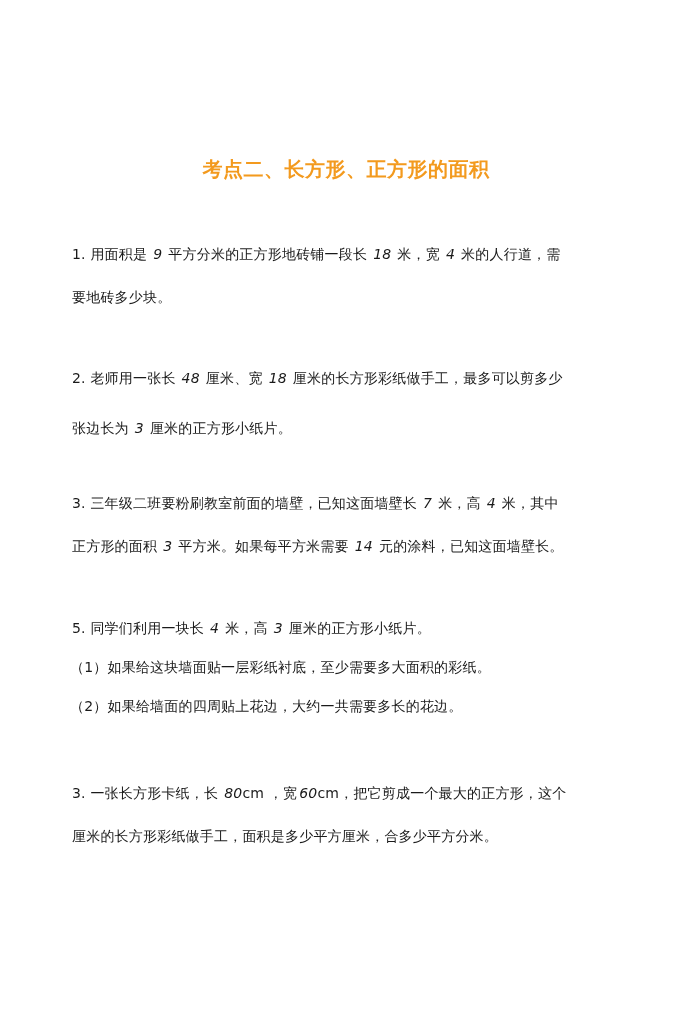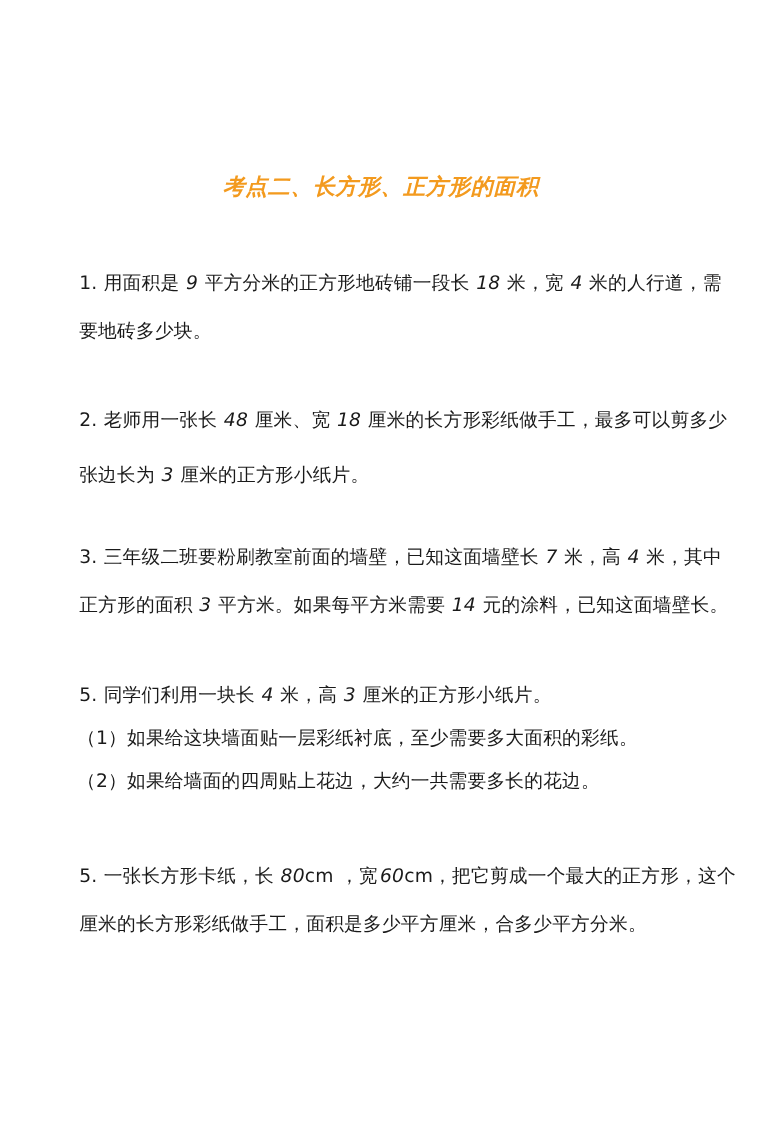--- a/index.html
+++ b/index.html
@@ -5,24 +5,23 @@
   html, body { margin: 0; padding: 0; background: #ffffff; }
   body {
     width: 692px; height: 1024px; position: relative; overflow: hidden;
     font-family: "DejaVu Sans", "Liberation Sans", sans-serif;
     color: #1a1a1a;
   }
   .title {
     position: absolute; left: 0; right: 0; top: 156px;
     text-align: center; font-size: 20px; font-weight: bold;
     letter-spacing: 0.5px;
-    font-style: italic;
   }
   .line {
-    position: absolute; left: 72px; font-size: 17px; white-space: nowrap;
+    position: absolute; left: 72px; font-size: 14px; white-space: nowrap;
     letter-spacing: 0.2px;
   }
   .num { font-style: italic; margin: 0 6px; }
   .num.tight { margin: 16px 2px; }
 </style>
 </head>
 <body>
 
 <div class="title" style="color:#F39A1E">考点二、长方形、正方形的面积</div>
 
@@ -60,18 +59,18 @@
   <div class="line" style="top:659px; left:70px">
     <span>（1）如果给这块墙面贴一层彩纸衬底，至少需要多大面积的彩纸。</span>
   </div>
   <div class="line" style="top:698px; left:70px">
     <span>（2）如果给墙面的四周贴上花边，大约一共需要多长的花边。</span>
   </div>
 </div>
 
 <div>
   <div class="line" style="top:785px">
-    <span>5. 一张长方形卡纸，长</span><span class="num" style="margin-right:0">80</span><span>cm ，宽</span><span class="num tight" style="margin-right:0">60</span><span>cm，把它剪成一个最大的正方形，这个</span>
+    <span>3. 一张长方形卡纸，长</span><span class="num" style="margin-right:0">80</span><span>cm ，宽</span><span class="num tight" style="margin-right:0">60</span><span>cm，把它剪成一个最大的正方形，这个</span>
   </div>
   <div class="line" style="top:828px">
     <span>厘米的长方形彩纸做手工，面积是多少平方厘米，合多少平方分米。</span>
   </div>
 </div>
 
 </body></html>

